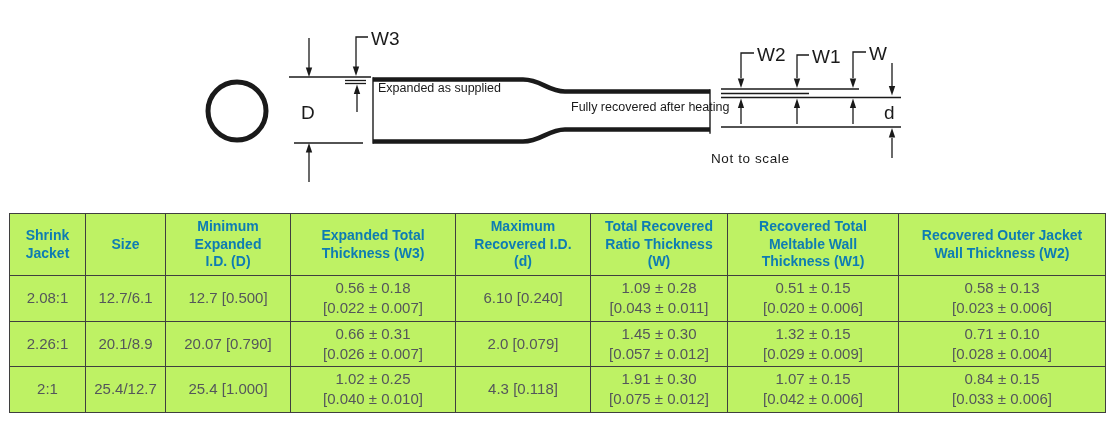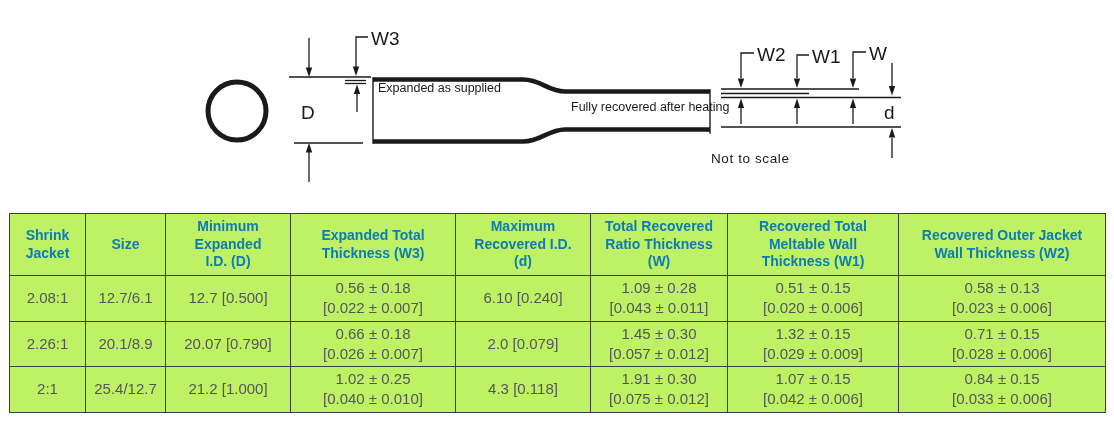--- a/index.html
+++ b/index.html
@@ -185,48 +185,48 @@
         <td>
             <span class="l">2.26:1</span>
           </td>
         <td>
             <span class="l">20.1/8.9</span>
           </td>
         <td>
             <span class="l">20.07 [0.790]</span>
           </td>
         <td>
-          <span class="l">0.66 ± 0.18</span>
+          <span class="l">0.66 ± 0.31</span>
           <span class="l">[0.026 ± 0.007]</span>
         </td>
         <td>
             <span class="l">2.0 [0.079]</span>
           </td>
         <td>
           <span class="l">1.45 ± 0.30</span>
           <span class="l">[0.057 ± 0.012]</span>
         </td>
         <td>
           <span class="l">1.32 ± 0.15</span>
           <span class="l">[0.029 ± 0.009]</span>
         </td>
         <td>
-          <span class="l">0.71 ± 0.15</span>
-          <span class="l">[0.028 ± 0.006]</span>
+          <span class="l">0.71 ± 0.10</span>
+          <span class="l">[0.028 ± 0.004]</span>
         </td>
       </tr>
       <tr class="r2">
         <td>
             <span class="l">2:1</span>
           </td>
         <td>
             <span class="l">25.4/12.7</span>
           </td>
         <td>
-            <span class="l">21.2 [1.000]</span>
+            <span class="l">25.4 [1.000]</span>
           </td>
         <td>
           <span class="l">1.02 ± 0.25</span>
           <span class="l">[0.040 ± 0.010]</span>
         </td>
         <td>
             <span class="l">4.3 [0.118]</span>
           </td>
         <td>
           <span class="l">1.91 ± 0.30</span>

